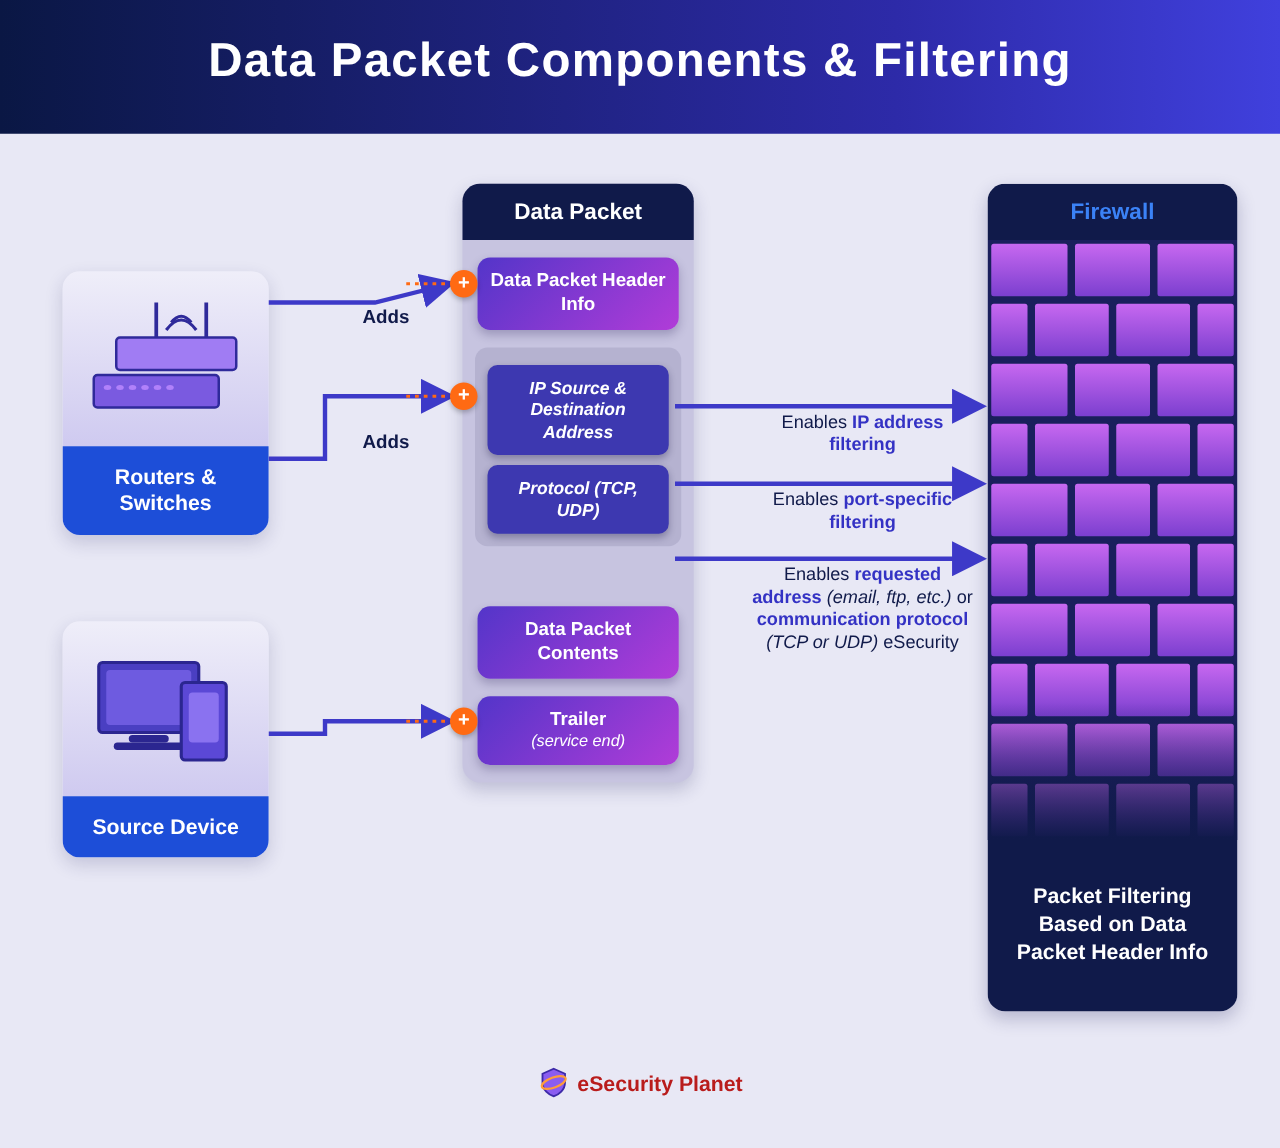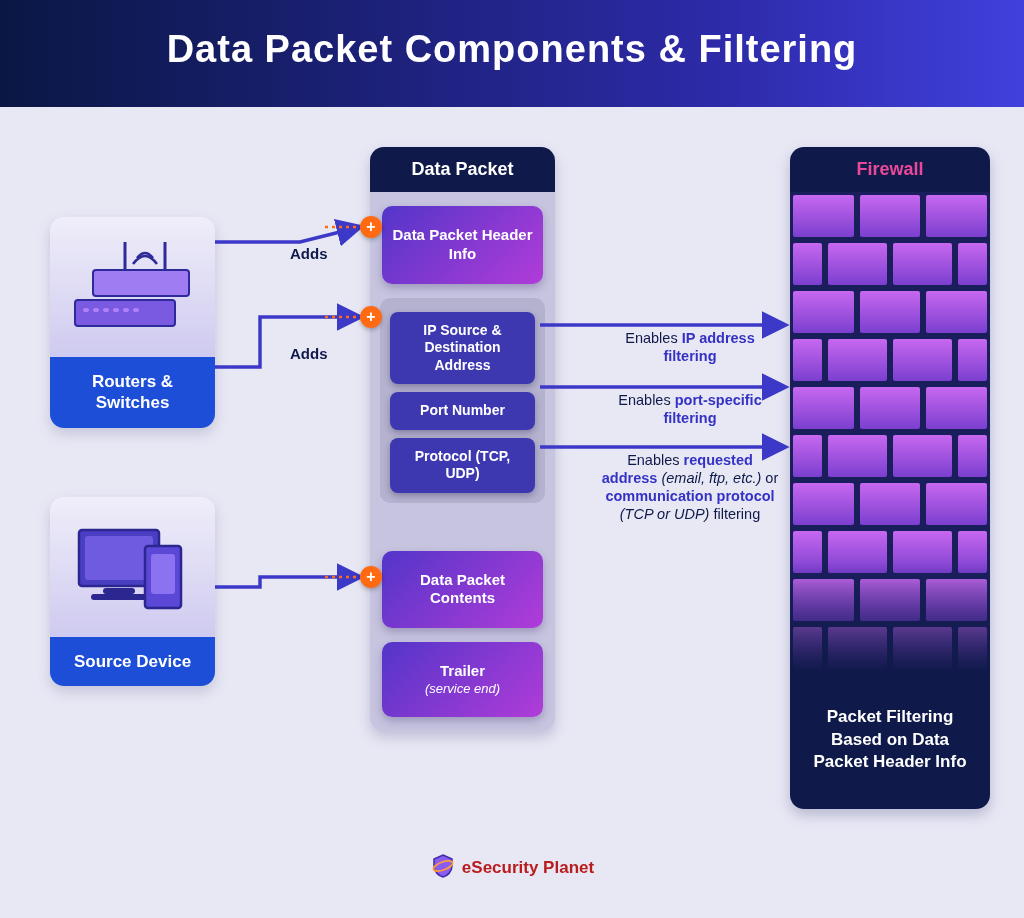--- a/index.html
+++ b/index.html
@@ -67,21 +67,21 @@
     border-radius:14px 14px 0 0;
   }
   .pk-card {
     margin:14px 12px 0;
     border-radius:10px;
     color:#fff;
     text-align:center;
     font-weight:700;
     font-size:15px;
     line-height:1.25;
-    padding:20px 10px;
+    padding:10px 10px;
     box-shadow: 0 4px 8px rgba(30,20,80,.25);
   }
   .pk-card.gr { background: linear-gradient(135deg,#5335c9 0%, #b13cd8 100%); }
   .pk-sub { font-style: italic; font-weight:400; display:block; font-size:13px; }
   .header-group{
     margin:14px 10px 0;
     background:#b5b2d0;
     border-radius:10px;
     padding:6px 4px 10px;
   }
@@ -89,33 +89,34 @@
     background:#3d38b0;
     color:#fff;
     text-align:center;
     font-size:14px;
     font-weight:600;
     line-height:1.25;
     margin:8px 6px 0;
     padding:10px 6px;
     border-radius:8px;
     box-shadow: 0 3px 6px rgba(20,15,60,.3);
+    font-style: italic;
   }
   
   .firewall{
     position:absolute;
     left:790px; top:40px;
     width:200px; height:662px;
     border-radius:14px;
     overflow:hidden;
     box-shadow: 0 6px 14px rgba(40,40,100,.25);
   }
   .firewall .col-title{
     background:#101a4a;
-    color:#ec4899;
+    color:#3b82f6;
     text-align:center;
     font-weight:700;
     font-size:18px;
     padding:12px 0;
   }
   .bricks{
     position:relative;
     height:480px;
     background:#1a1f5c;
   }
@@ -230,21 +231,20 @@
       </svg>
     </div>
     <div class="label">Source Device</div>
   </div>
 
   <div class="packet-col">
     <div class="col-title">Data Packet</div>
     <div class="pk-card gr" style="margin-top:14px">Data Packet Header Info</div>
     <div class="header-group">
       <div class="hg-item">IP Source &amp; Destination Address</div>
-      <div class="hg-item">Port Number</div>
       <div class="hg-item">Protocol (TCP, UDP)</div>
     </div>
     <div class="pk-card gr" style="margin-top:48px">Data Packet Contents</div>
     <div class="pk-card gr">
       <span>Trailer</span>
       <span class="pk-sub">(service end)</span>
     </div>
   </div>
 
   <div class="firewall">
@@ -340,21 +340,21 @@
   <div class="adds-label" style="left:290px; top:138px;">Adds</div>
   <div class="adds-label" style="left:290px; top:238px;">Adds</div>
 
   <div class="enable-label" style="left:610px; top:222px;">
     <span>Enables </span><b>IP address filtering</b>
   </div>
   <div class="enable-label" style="left:610px; top:284px;">
     <span>Enables </span><b>port-specific filtering</b>
   </div>
   <div class="enable-label" style="left:600px; top:344px; width:180px;">
-    <span>Enables </span><b>requested address</b><i> (email, ftp, etc.)</i><span> or </span><b>communication protocol</b><i> (TCP or UDP)</i><span> filtering</span>
+    <span>Enables </span><b>requested address</b><i> (email, ftp, etc.)</i><span> or </span><b>communication protocol</b><i> (TCP or UDP)</i><span> eSecurity</span>
   </div>
 
   <div class="footer">
     <svg width="26" height="26" viewBox="0 0 26 26">
       <path d="M13 2 L22 6 V13 C22 19 17 23 13 24 C9 23 4 19 4 13 V6 Z" fill="#8a5cf0" stroke="#3d2aa8" stroke-width="1.5"></path>
       <ellipse cx="13" cy="13" rx="10" ry="4" fill="none" stroke="#ff9c3a" stroke-width="1.8" transform="rotate(-20 13 13)"></ellipse>
     </svg><span>eSecurity Planet</span>
   </div>
 
 </div>

